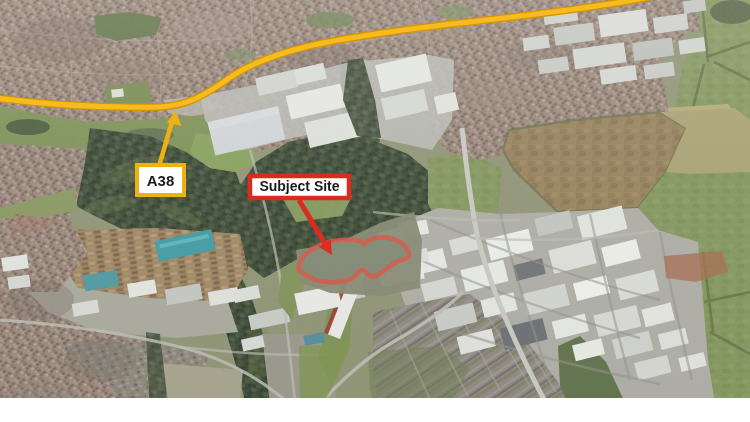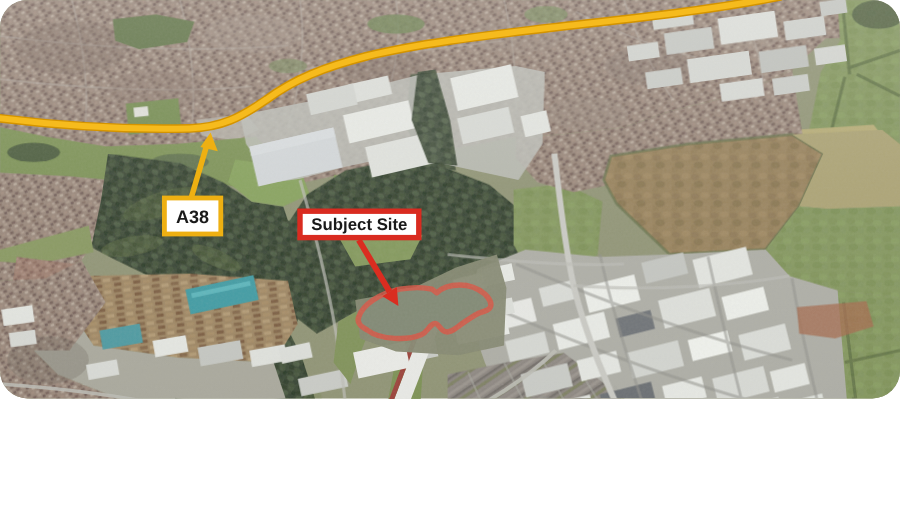--- a/index.html
+++ b/index.html
@@ -1,16 +1,16 @@
 <!DOCTYPE html>
 <html><head>
 <meta charset="utf-8">
 <style>
   html,body{margin:0;padding:0;background:#fff;}
-  .wrap{width:750px;height:332px;overflow:hidden;position:relative;font-family:"Liberation Sans",sans-serif;border-radius:23px;}
+  .wrap{width:750px;height:398px;overflow:hidden;position:relative;font-family:"Liberation Sans",sans-serif;}
   svg{display:block;}
 </style>
 </head>
 <body>
 <div class="wrap">
 <svg width="750" height="422" viewBox="0 0 750 422" xmlns="http://www.w3.org/2000/svg">
 <defs>
   <pattern id="res1" width="11" height="11" patternUnits="userSpaceOnUse" patternTransform="rotate(-20)">
     <rect width="11" height="11" fill="#988679"></rect>
     <rect x="0.5" y="1" width="3.2" height="2.2" fill="#77625a"></rect>

